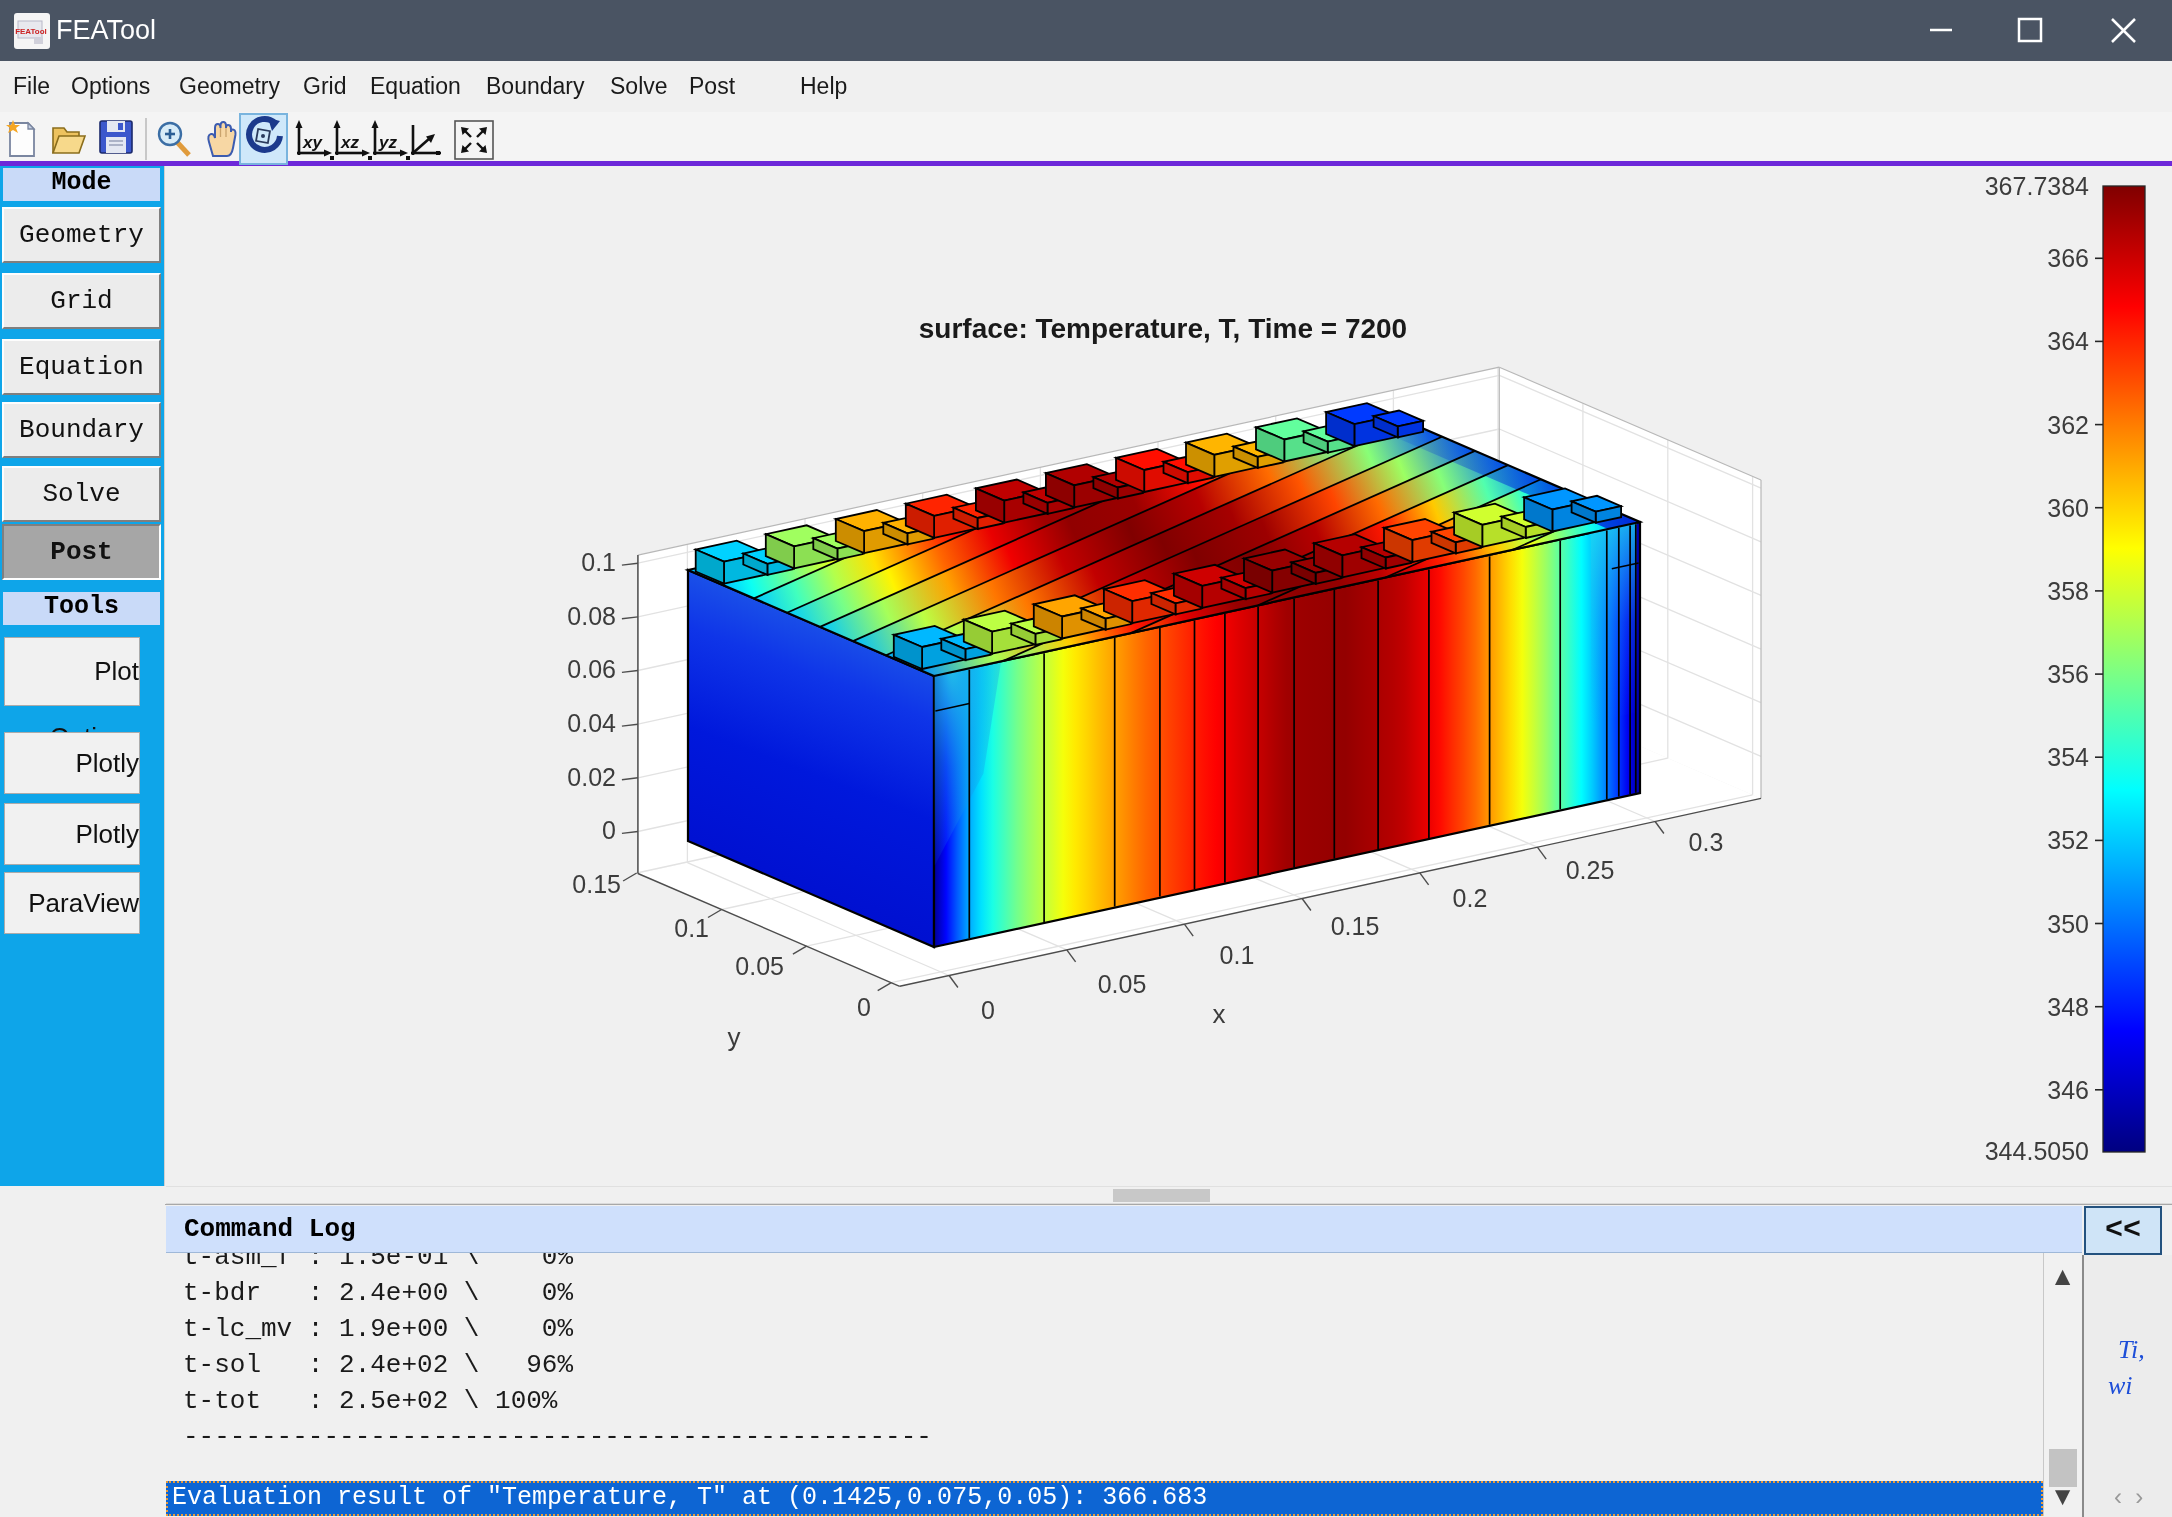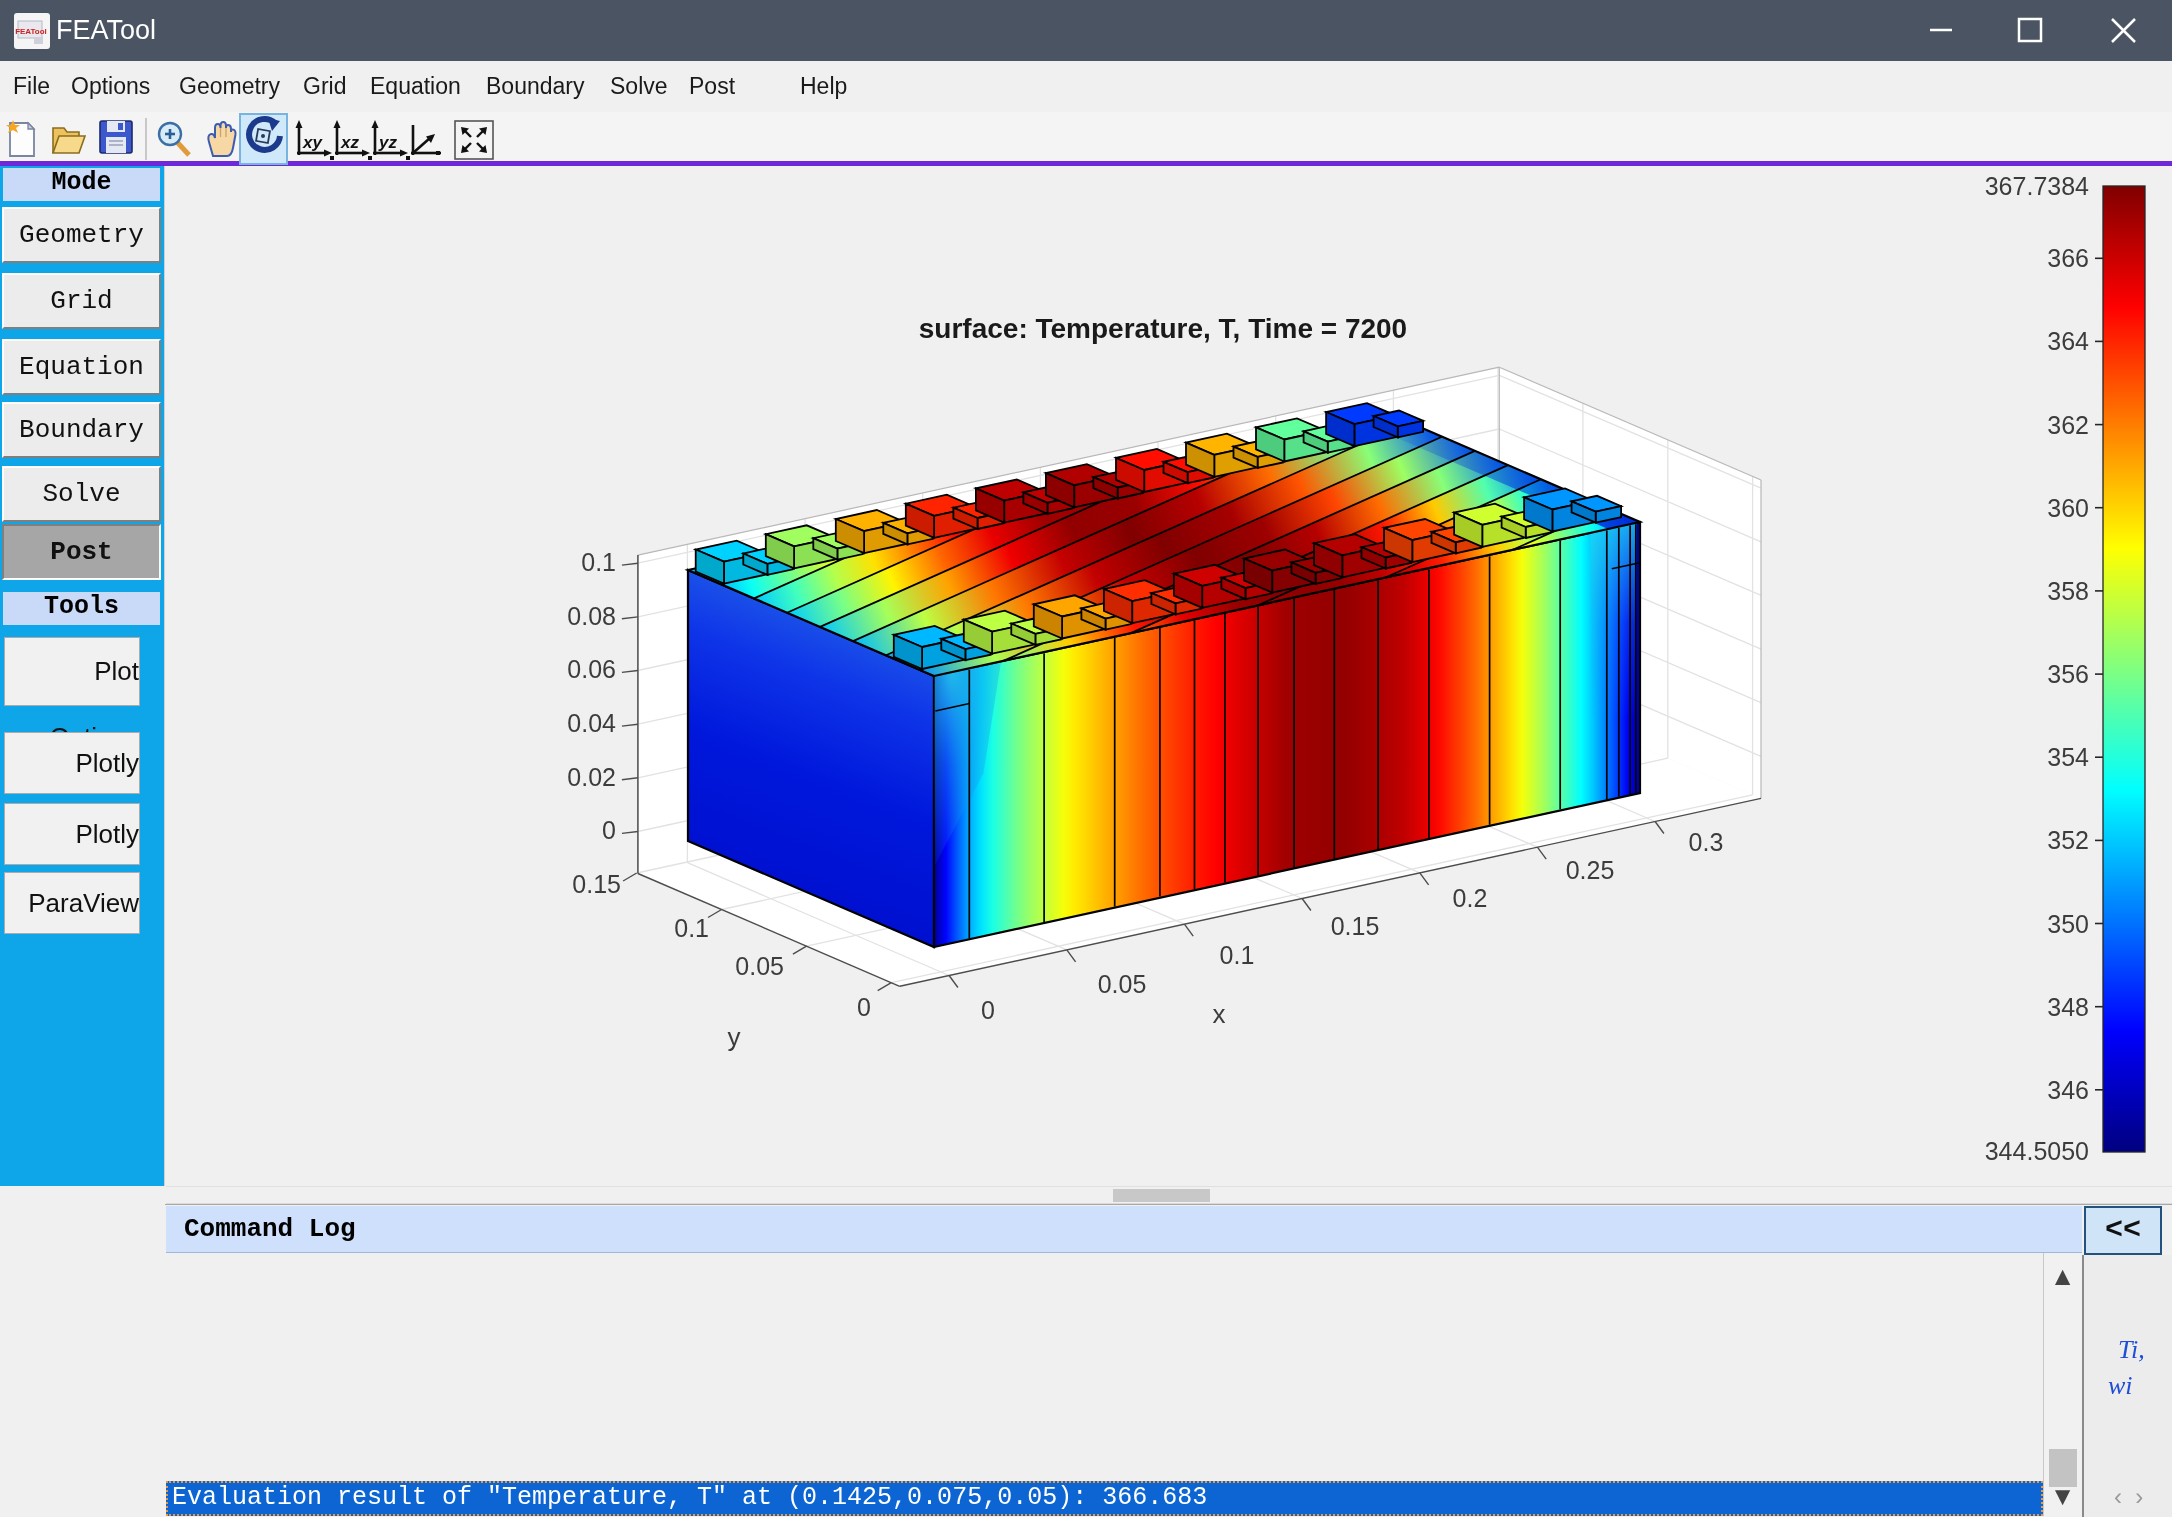--- a/index.html
+++ b/index.html
@@ -702,20 +702,26 @@
 </svg></div>
 </div>
 <div id="splitter">
     <div id="splithandle"></div>
   </div>
 <div id="cmdpanel">
  <div id="cmdhead">
       <b>Command Log</b>
     </div>
  <div id="collapsebtn">&lt;&lt;</div>
+ <div id="logbody"><div style="margin-top:-14px;margin-left:17px">t-asm_f : 1.5e-01 \    0%
+t-bdr   : 2.4e+00 \    0%
+t-lc_mv : 1.9e+00 \    0%
+t-sol   : 2.4e+02 \   96%
+t-tot   : 2.5e+02 \ 100%
+------------------------------------------------</div></div>
  <div id="evalline" style="padding-left:6px">Evaluation result of "Temperature, T" at (0.1425,0.075,0.05): 366.683</div>
  <div class="sbar" style="left:1878px;top:48px;width:38px;height:263px;border-left:1px solid #c8c8c8">
    <div class="arr" style="top:8px">▲</div>
    <div class="arr" style="top:228px">▼</div>
    <div style="position:absolute;left:5px;top:196px;width:28px;height:38px;background:#c3c3c3"></div>
  </div>
  <div id="tipspanel">
    <div class="tiptxt" style="left:34px;top:80px">Ti,</div>
    <div class="tiptxt" style="left:24px;top:116px">wi</div>
 

